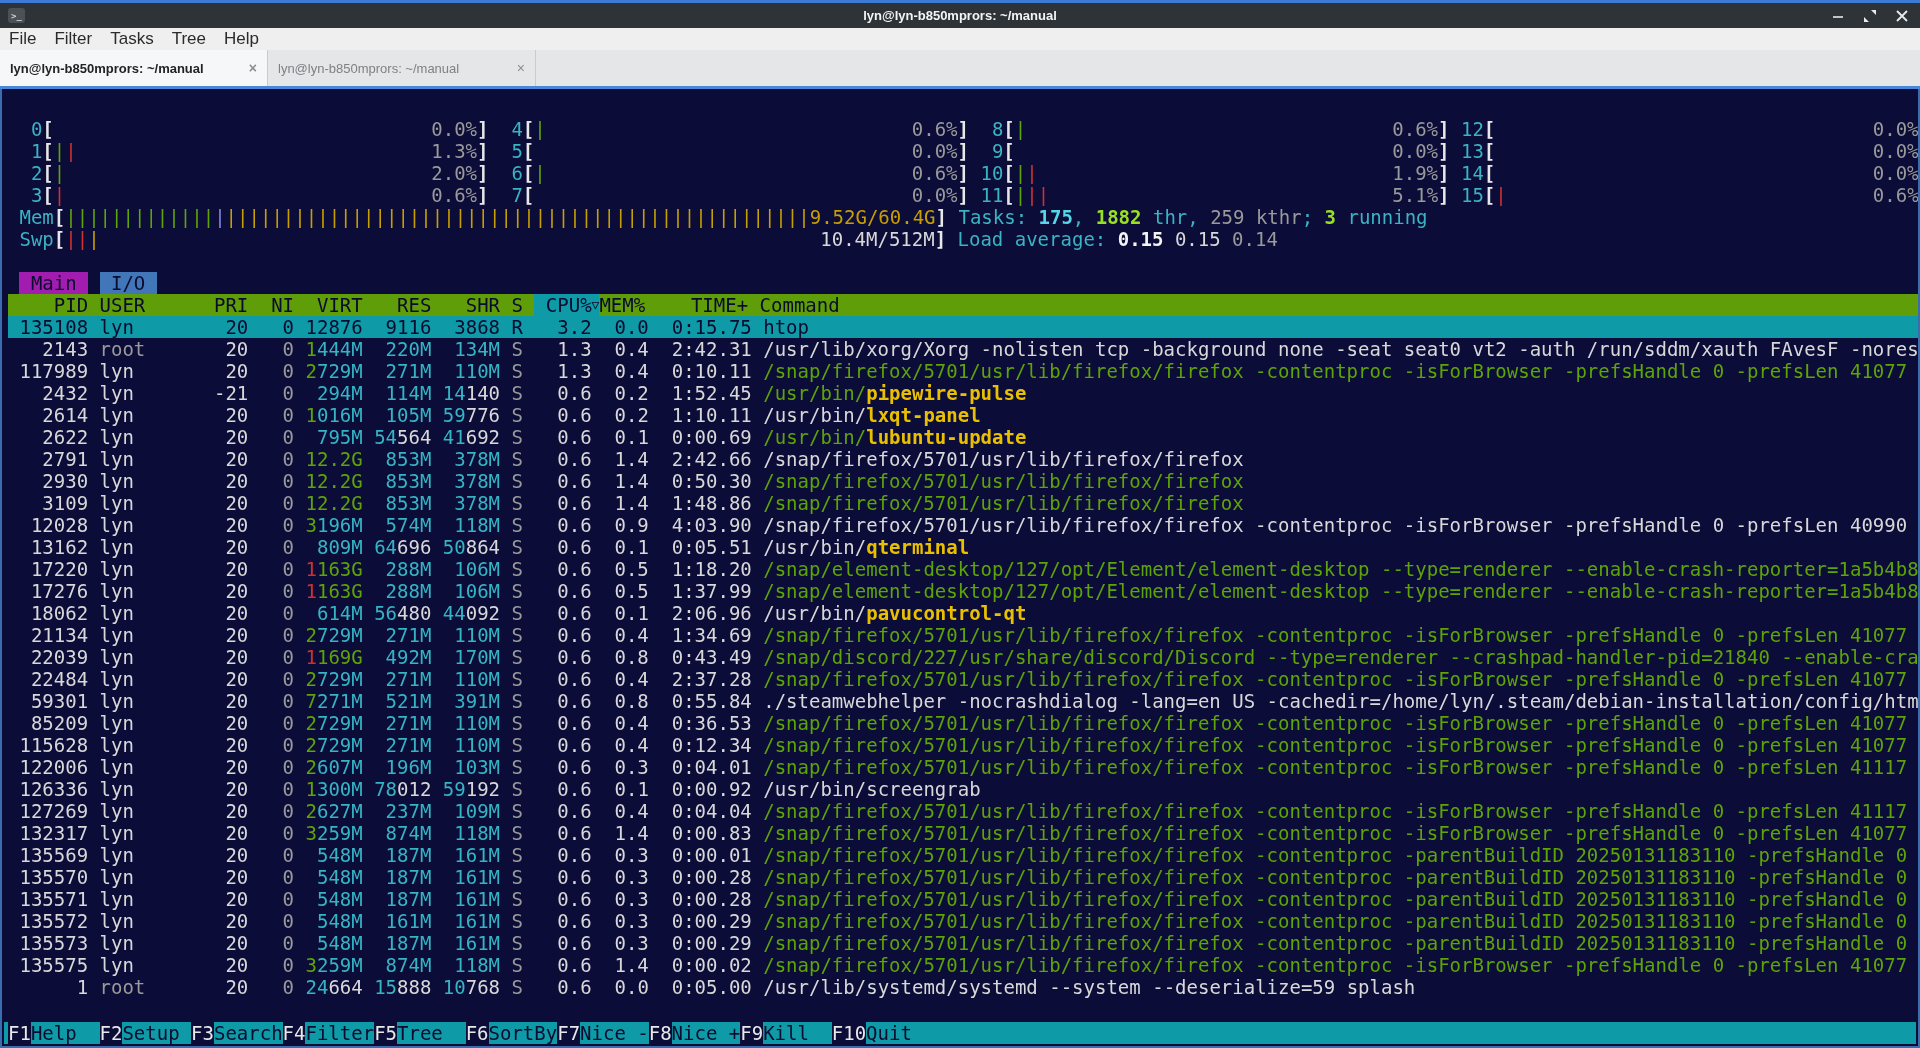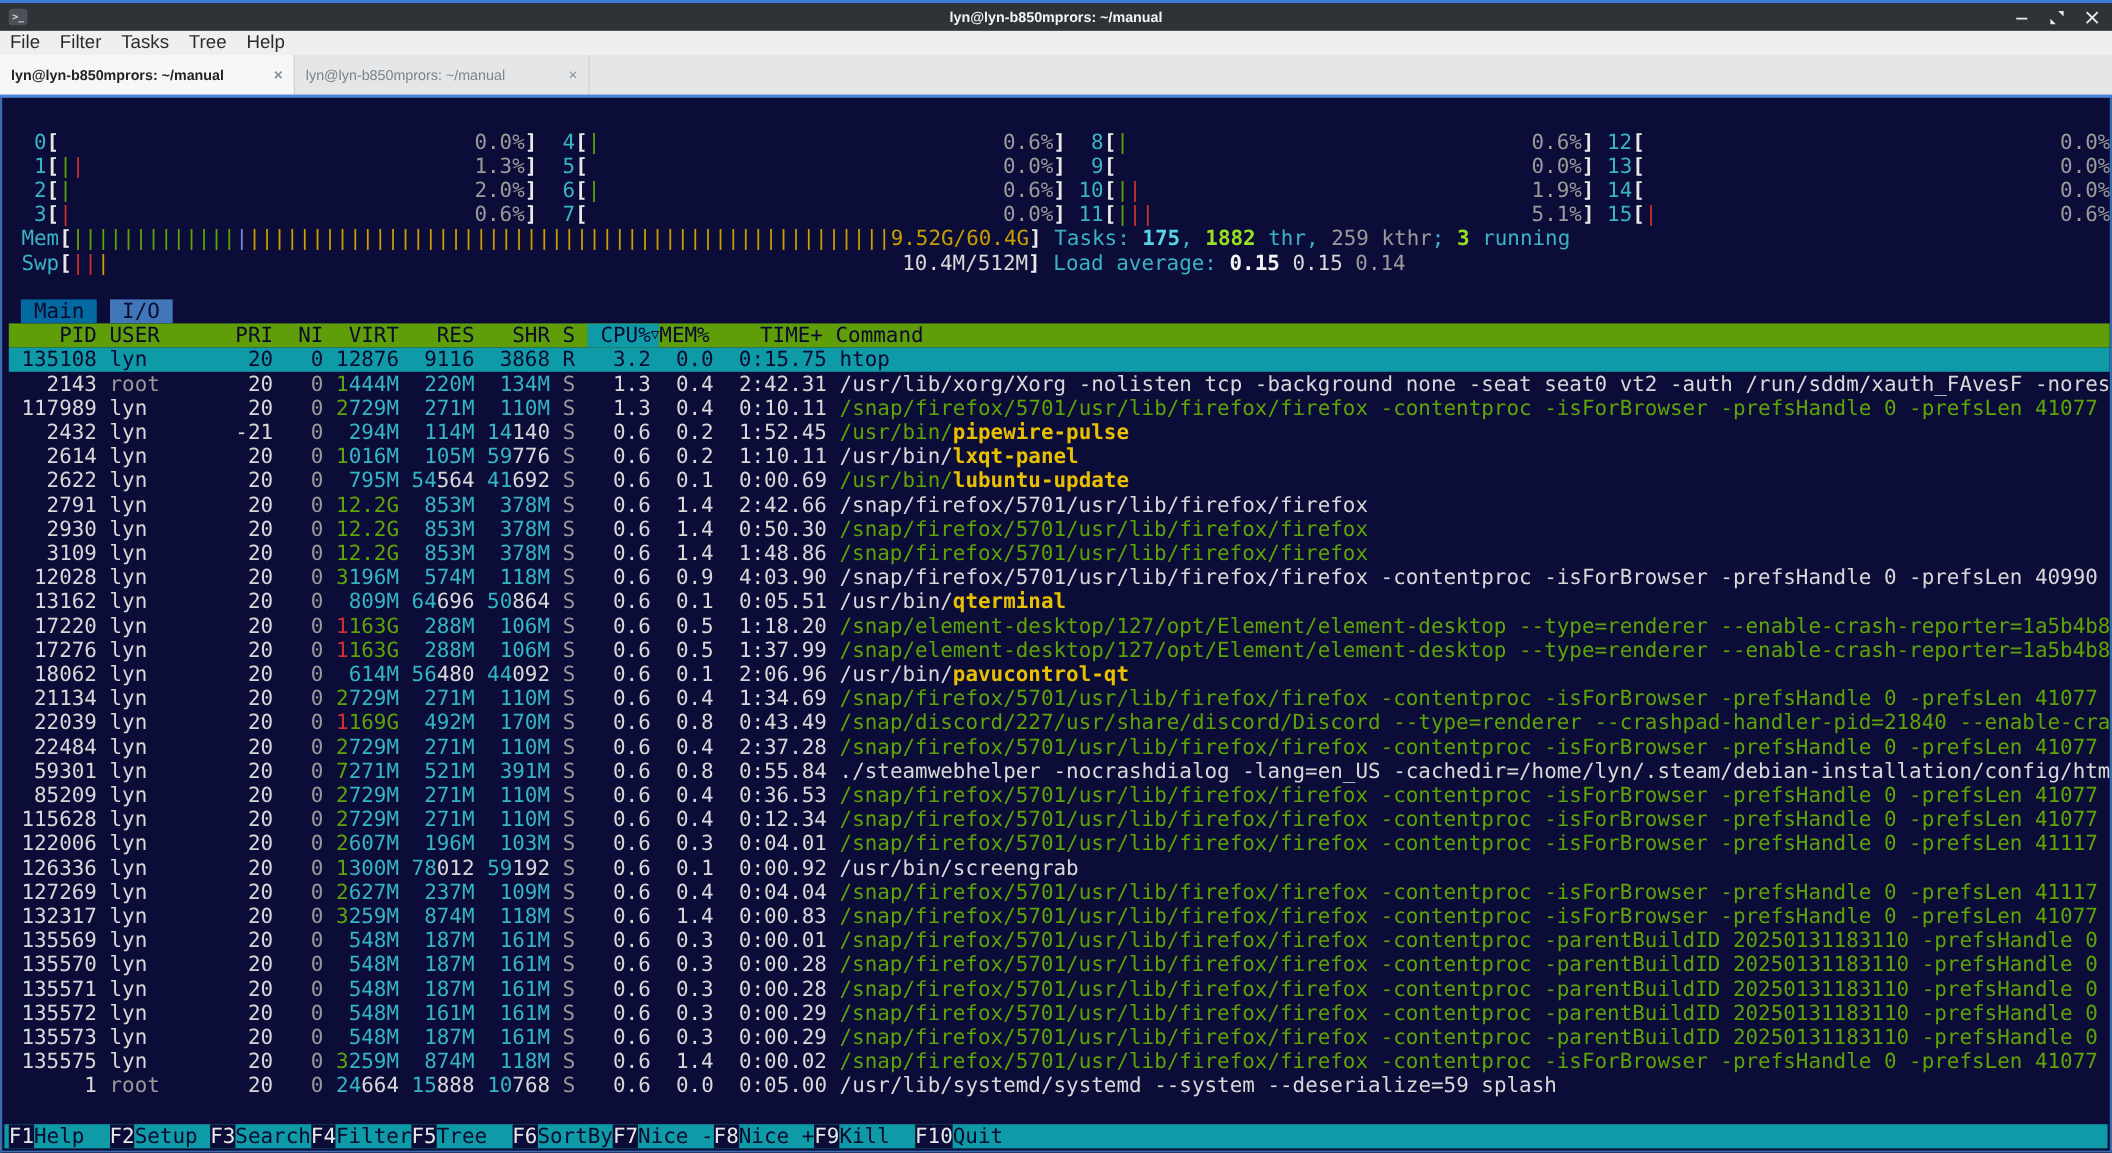--- a/index.html
+++ b/index.html
@@ -91,21 +91,21 @@
 
   <div class="terminal" id="terminal">
     <div id="termlines">
         <div class="tl"><span style="color:#3ab3c2">  0</span><span style="color:#e8e8e8;font-weight:700">[</span>                                 <span style="color:#9a9a9a">0.0%</span><span style="color:#e8e8e8;font-weight:700">]</span><span style="color:#3ab3c2">  4</span><span style="color:#e8e8e8;font-weight:700">[</span><span style="color:#5da406">|</span>                                <span style="color:#9a9a9a">0.6%</span><span style="color:#e8e8e8;font-weight:700">]</span><span style="color:#3ab3c2">  8</span><span style="color:#e8e8e8;font-weight:700">[</span><span style="color:#5da406">|</span>                                <span style="color:#9a9a9a">0.6%</span><span style="color:#e8e8e8;font-weight:700">]</span><span style="color:#3ab3c2"> 12</span><span style="color:#e8e8e8;font-weight:700">[</span>                                 <span style="color:#9a9a9a">0.0%</span></div>
         <div class="tl"><span style="color:#3ab3c2">  1</span><span style="color:#e8e8e8;font-weight:700">[</span><span style="color:#5da406">|</span><span style="color:#d03030">|</span>                               <span style="color:#9a9a9a">1.3%</span><span style="color:#e8e8e8;font-weight:700">]</span><span style="color:#3ab3c2">  5</span><span style="color:#e8e8e8;font-weight:700">[</span>                                 <span style="color:#9a9a9a">0.0%</span><span style="color:#e8e8e8;font-weight:700">]</span><span style="color:#3ab3c2">  9</span><span style="color:#e8e8e8;font-weight:700">[</span>                                 <span style="color:#9a9a9a">0.0%</span><span style="color:#e8e8e8;font-weight:700">]</span><span style="color:#3ab3c2"> 13</span><span style="color:#e8e8e8;font-weight:700">[</span>                                 <span style="color:#9a9a9a">0.0%</span></div>
         <div class="tl"><span style="color:#3ab3c2">  2</span><span style="color:#e8e8e8;font-weight:700">[</span><span style="color:#5da406">|</span>                                <span style="color:#9a9a9a">2.0%</span><span style="color:#e8e8e8;font-weight:700">]</span><span style="color:#3ab3c2">  6</span><span style="color:#e8e8e8;font-weight:700">[</span><span style="color:#5da406">|</span>                                <span style="color:#9a9a9a">0.6%</span><span style="color:#e8e8e8;font-weight:700">]</span><span style="color:#3ab3c2"> 10</span><span style="color:#e8e8e8;font-weight:700">[</span><span style="color:#5da406">|</span><span style="color:#d03030">|</span>                               <span style="color:#9a9a9a">1.9%</span><span style="color:#e8e8e8;font-weight:700">]</span><span style="color:#3ab3c2"> 14</span><span style="color:#e8e8e8;font-weight:700">[</span>                                 <span style="color:#9a9a9a">0.0%</span></div>
         <div class="tl"><span style="color:#3ab3c2">  3</span><span style="color:#e8e8e8;font-weight:700">[</span><span style="color:#d03030">|</span>                                <span style="color:#9a9a9a">0.6%</span><span style="color:#e8e8e8;font-weight:700">]</span><span style="color:#3ab3c2">  7</span><span style="color:#e8e8e8;font-weight:700">[</span>                                 <span style="color:#9a9a9a">0.0%</span><span style="color:#e8e8e8;font-weight:700">]</span><span style="color:#3ab3c2"> 11</span><span style="color:#e8e8e8;font-weight:700">[</span><span style="color:#5da406">|</span><span style="color:#d03030">|</span><span style="color:#d03030">|</span>                              <span style="color:#9a9a9a">5.1%</span><span style="color:#e8e8e8;font-weight:700">]</span><span style="color:#3ab3c2"> 15</span><span style="color:#e8e8e8;font-weight:700">[</span><span style="color:#d03030">|</span>                                <span style="color:#9a9a9a">0.6%</span></div>
         <div class="tl"> <span style="color:#3ab3c2">Mem</span><span style="color:#e8e8e8;font-weight:700">[</span><span style="color:#5da406">|</span><span style="color:#5da406">|</span><span style="color:#5da406">|</span><span style="color:#5da406">|</span><span style="color:#5da406">|</span><span style="color:#5da406">|</span><span style="color:#5da406">|</span><span style="color:#5da406">|</span><span style="color:#5da406">|</span><span style="color:#5da406">|</span><span style="color:#5da406">|</span><span style="color:#5da406">|</span><span style="color:#5da406">|</span><span style="color:#8187d8">|</span><span style="color:#c79f00">|</span><span style="color:#c79f00">|</span><span style="color:#c79f00">|</span><span style="color:#c79f00">|</span><span style="color:#c79f00">|</span><span style="color:#c79f00">|</span><span style="color:#c79f00">|</span><span style="color:#c79f00">|</span><span style="color:#c79f00">|</span><span style="color:#c79f00">|</span><span style="color:#c79f00">|</span><span style="color:#c79f00">|</span><span style="color:#c79f00">|</span><span style="color:#c79f00">|</span><span style="color:#c79f00">|</span><span style="color:#c79f00">|</span><span style="color:#c79f00">|</span><span style="color:#c79f00">|</span><span style="color:#c79f00">|</span><span style="color:#c79f00">|</span><span style="color:#c79f00">|</span><span style="color:#c79f00">|</span><span style="color:#c79f00">|</span><span style="color:#c79f00">|</span><span style="color:#c79f00">|</span><span style="color:#c79f00">|</span><span style="color:#c79f00">|</span><span style="color:#c79f00">|</span><span style="color:#c79f00">|</span><span style="color:#c79f00">|</span><span style="color:#c79f00">|</span><span style="color:#c79f00">|</span><span style="color:#c79f00">|</span><span style="color:#c79f00">|</span><span style="color:#c79f00">|</span><span style="color:#c79f00">|</span><span style="color:#c79f00">|</span><span style="color:#c79f00">|</span><span style="color:#c79f00">|</span><span style="color:#c79f00">|</span><span style="color:#c79f00">|</span><span style="color:#c79f00">|</span><span style="color:#c79f00">|</span><span style="color:#c79f00">|</span><span style="color:#c79f00">|</span><span style="color:#c79f00">|</span><span style="color:#c79f00">|</span><span style="color:#c79f00">|</span><span style="color:#c79f00">|</span><span style="color:#c79f00">|</span><span style="color:#c79f00">|</span><span style="color:#c79f00">9.52G/60.4G</span><span style="color:#e8e8e8;font-weight:700">]</span> <span style="color:#3ab3c2">Tasks: </span><span style="color:#55d7e5;font-weight:700">175</span><span style="color:#3ab3c2">, </span><span style="color:#98e024;font-weight:700">1882</span><span style="color:#3ab3c2"> thr</span><span style="color:#3ab3c2">, </span><span style="color:#9a9a9a">259 kthr</span><span style="color:#3ab3c2">; </span><span style="color:#98e024;font-weight:700">3</span><span style="color:#3ab3c2"> running</span></div>
         <div class="tl"> <span style="color:#3ab3c2">Swp</span><span style="color:#e8e8e8;font-weight:700">[</span><span style="color:#d03030">|</span><span style="color:#d03030">|</span><span style="color:#c79f00">|</span>                                                               <span style="color:#d8d8d8">10.4M/512M</span><span style="color:#e8e8e8;font-weight:700">]</span> <span style="color:#3ab3c2">Load average: </span><span style="color:#f4f4f4;font-weight:700">0.15 </span><span style="color:#d8d8d8">0.15 </span><span style="color:#9a9a9a">0.14</span></div>
         <div class="tl"></div>
-        <div class="tl"> <span style="background:#0369a1;color:#0b0b30"> Main </span> <span style="background:#4177b8;color:#0b0b30"> I/O </span></div>
+        <div class="tl"> <span style="background:#a21caf;color:#0b0b30"> Main </span> <span style="background:#4177b8;color:#0b0b30"> I/O </span></div>
         <div class="tl hdrline"><span style="color:#0b0b30">    PID</span> <span style="color:#0b0b30">USER     </span> <span style="color:#0b0b30">PRI</span> <span style="color:#0b0b30"> NI</span> <span style="color:#0b0b30"> VIRT</span> <span style="color:#0b0b30">  RES</span> <span style="color:#0b0b30">  SHR</span> <span style="color:#0b0b30">S</span> <span class="sortcol"> CPU%<span class="tri">▽</span></span><span style="color:#0b0b30">MEM%</span> <span style="color:#0b0b30">   TIME+</span> <span style="color:#0b0b30">Command</span></div>
         <div class="tl selrow"><span style="color:#0b0b30"> 135108</span> <span style="color:#0b0b30">lyn      </span> <span style="color:#0b0b30"> 20</span> <span style="color:#0b0b30">  0</span> <span style="color:#0b0b30">12876</span> <span style="color:#0b0b30"> 9116</span> <span style="color:#0b0b30"> 3868</span> <span style="color:#0b0b30">R</span> <span style="color:#0b0b30">  3.2</span> <span style="color:#0b0b30"> 0.0</span> <span style="color:#0b0b30"> 0:15.75</span> <span style="color:#0b0b30">htop</span></div>
         <div class="tl"><span style="color:#d8d8d8">   2143</span> <span style="color:#9a9a9a">root     </span> <span style="color:#d8d8d8"> 20</span> <span style="color:#9a9a9a">  0</span> <span style="color:#5da406">1</span><span style="color:#35b5c4">444M</span>  <span style="color:#35b5c4">220M</span>  <span style="color:#35b5c4">134M</span> <span style="color:#9a9a9a">S</span> <span style="color:#d8d8d8">  1.3</span> <span style="color:#d8d8d8"> 0.4</span> <span style="color:#d8d8d8"> 2:42.31</span> <span style="color:#d8d8d8">/usr/lib/xorg/Xorg -nolisten tcp -background none -seat seat0 vt2 -auth /run/sddm/xauth_FAvesF -noreset -di</span></div>
         <div class="tl"><span style="color:#d8d8d8"> 117989</span> <span style="color:#d8d8d8">lyn      </span> <span style="color:#d8d8d8"> 20</span> <span style="color:#9a9a9a">  0</span> <span style="color:#5da406">2</span><span style="color:#35b5c4">729M</span>  <span style="color:#35b5c4">271M</span>  <span style="color:#35b5c4">110M</span> <span style="color:#9a9a9a">S</span> <span style="color:#d8d8d8">  1.3</span> <span style="color:#d8d8d8"> 0.4</span> <span style="color:#d8d8d8"> 0:10.11</span> <span style="color:#5da406">/snap/firefox/5701/usr/lib/firefox/firefox -contentproc -isForBrowser -prefsHandle 0 -prefsLen 41077 -prefM</span></div>
         <div class="tl"><span style="color:#d8d8d8">   2432</span> <span style="color:#d8d8d8">lyn      </span> <span style="color:#d8d8d8">-21</span> <span style="color:#9a9a9a">  0</span>  <span style="color:#35b5c4">294M</span>  <span style="color:#35b5c4">114M</span> <span style="color:#35b5c4">14</span><span style="color:#d8d8d8">140</span> <span style="color:#9a9a9a">S</span> <span style="color:#d8d8d8">  0.6</span> <span style="color:#d8d8d8"> 0.2</span> <span style="color:#d8d8d8"> 1:52.45</span> <span style="color:#5da406">/usr/bin/</span><span style="color:#e9c000;font-weight:700">pipewire-pulse</span></div>
         <div class="tl"><span style="color:#d8d8d8">   2614</span> <span style="color:#d8d8d8">lyn      </span> <span style="color:#d8d8d8"> 20</span> <span style="color:#9a9a9a">  0</span> <span style="color:#5da406">1</span><span style="color:#35b5c4">016M</span>  <span style="color:#35b5c4">105M</span> <span style="color:#35b5c4">59</span><span style="color:#d8d8d8">776</span> <span style="color:#9a9a9a">S</span> <span style="color:#d8d8d8">  0.6</span> <span style="color:#d8d8d8"> 0.2</span> <span style="color:#d8d8d8"> 1:10.11</span> <span style="color:#d8d8d8">/usr/bin/</span><span style="color:#e9c000;font-weight:700">lxqt-panel</span></div>
         <div class="tl"><span style="color:#d8d8d8">   2622</span> <span style="color:#d8d8d8">lyn      </span> <span style="color:#d8d8d8"> 20</span> <span style="color:#9a9a9a">  0</span>  <span style="color:#35b5c4">795M</span> <span style="color:#35b5c4">54</span><span style="color:#d8d8d8">564</span> <span style="color:#35b5c4">41</span><span style="color:#d8d8d8">692</span> <span style="color:#9a9a9a">S</span> <span style="color:#d8d8d8">  0.6</span> <span style="color:#d8d8d8"> 0.1</span> <span style="color:#d8d8d8"> 0:00.69</span> <span style="color:#5da406">/usr/bin/</span><span style="color:#e9c000;font-weight:700">lubuntu-update</span></div>
         <div class="tl"><span style="color:#d8d8d8">   2791</span> <span style="color:#d8d8d8">lyn      </span> <span style="color:#d8d8d8"> 20</span> <span style="color:#9a9a9a">  0</span> <span style="color:#5da406">12.2G</span>  <span style="color:#35b5c4">853M</span>  <span style="color:#35b5c4">378M</span> <span style="color:#9a9a9a">S</span> <span style="color:#d8d8d8">  0.6</span> <span style="color:#d8d8d8"> 1.4</span> <span style="color:#d8d8d8"> 2:42.66</span> <span style="color:#d8d8d8">/snap/firefox/5701/usr/lib/firefox/firefox</span></div>
         <div class="tl"><span style="color:#d8d8d8">   2930</span> <span style="color:#d8d8d8">lyn      </span> <span style="color:#d8d8d8"> 20</span> <span style="color:#9a9a9a">  0</span> <span style="color:#5da406">12.2G</span>  <span style="color:#35b5c4">853M</span>  <span style="color:#35b5c4">378M</span> <span style="color:#9a9a9a">S</span> <span style="color:#d8d8d8">  0.6</span> <span style="color:#d8d8d8"> 1.4</span> <span style="color:#d8d8d8"> 0:50.30</span> <span style="color:#5da406">/snap/firefox/5701/usr/lib/firefox/firefox</span></div>
         <div class="tl"><span style="color:#d8d8d8">   3109</span> <span style="color:#d8d8d8">lyn      </span> <span style="color:#d8d8d8"> 20</span> <span style="color:#9a9a9a">  0</span> <span style="color:#5da406">12.2G</span>  <span style="color:#35b5c4">853M</span>  <span style="color:#35b5c4">378M</span> <span style="color:#9a9a9a">S</span> <span style="color:#d8d8d8">  0.6</span> <span style="color:#d8d8d8"> 1.4</span> <span style="color:#d8d8d8"> 1:48.86</span> <span style="color:#5da406">/snap/firefox/5701/usr/lib/firefox/firefox</span></div>

